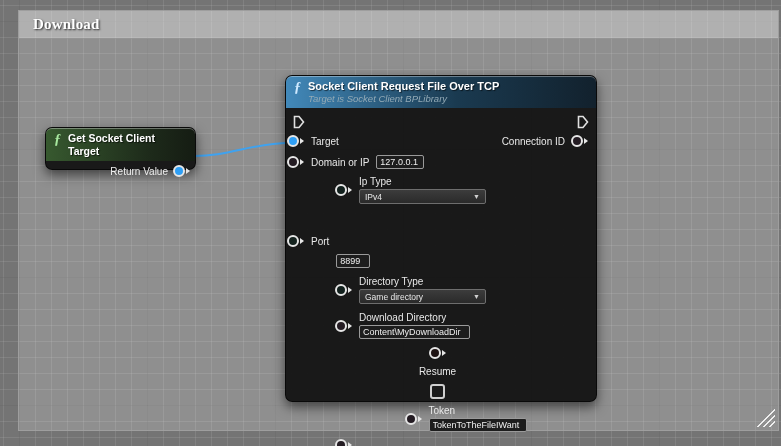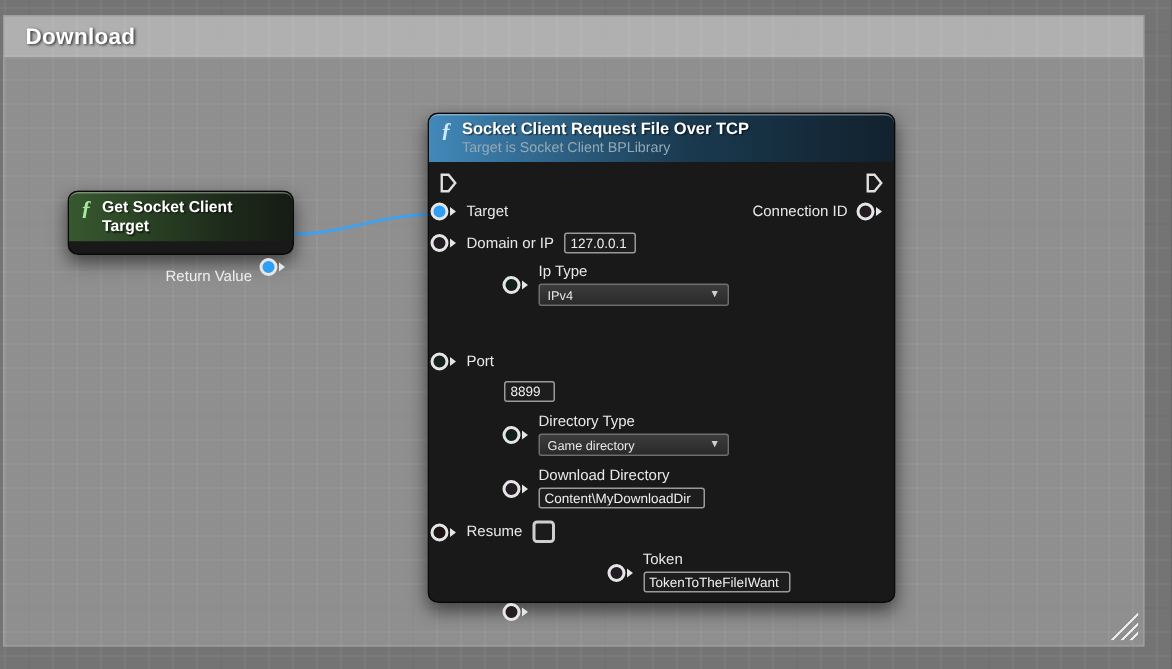--- a/index.html
+++ b/index.html
@@ -9,45 +9,45 @@
     background-color:#747474;
     background-image:
       linear-gradient(rgba(0,0,0,0.14) 1px, transparent 1px),
       linear-gradient(90deg, rgba(0,0,0,0.14) 1px, transparent 1px),
       linear-gradient(rgba(255,255,255,0.09) 1px, transparent 1px),
       linear-gradient(90deg, rgba(255,255,255,0.09) 1px, transparent 1px);
     background-size:128px 128px,128px 128px,16px 16px,16px 16px;
     background-position:19px 21px,19px 21px,3px 5px,3px 5px;
   }
   
-  .comment{position:absolute;left:2px;top:10px;width:761px;height:421px;
+  .comment{position:absolute;left:18px;top:10px;width:761px;height:421px;
     background:rgba(255,255,255,0.20);
     border:1px solid rgba(160,160,160,0.9);
-    box-sizing:border-box;}
+    box-sizing:border-box;font-family:Liberation Serif, serif;}
   .comment-header{height:27px;background:rgba(255,255,255,0.30);
     border-bottom:1px solid rgba(130,130,130,0.6);
     display:flex;align-items:center;padding:0 14px;cursor:move;}
   .comment-title{font-size:15px;font-weight:bold;color:#fff;
     text-shadow:1px 1px 2px rgba(0,0,0,0.75);letter-spacing:.2px;}
   .comment-resize{position:absolute;right:3px;bottom:3px;width:19px;height:19px;
     background:repeating-linear-gradient(135deg,rgba(255,255,255,0.85) 0 1.5px,rgba(0,0,0,0) 1.5px 4.5px);
     clip-path:polygon(100% 0,100% 100%,0 100%);cursor:nwse-resize;}
   
   .wires{position:absolute;left:0;top:0;width:781px;height:446px;pointer-events:none;}
   
   .node{position:absolute;background:rgba(20,20,20,0.96);border-radius:7px;
     box-shadow:0 5px 12px rgba(0,0,0,0.55);color:#e6e6e6;
     border:1px solid rgba(0,0,0,0.6);box-sizing:border-box;}
   .node-header{border-radius:6px 6px 0 0;padding:3px 8px 4px 8px;
     border-top:1px solid rgba(255,255,255,0.35);display:flex;align-items:flex-start;gap:7px;}
   .fn-icon{font-family:"Liberation Serif",serif;font-style:italic;font-weight:bold;
     font-size:14px;line-height:14px;margin-top:1px;}
   .node-title{font-size:11px;font-weight:bold;color:#fff;line-height:13px;
     text-shadow:1px 1px 1px rgba(0,0,0,0.6);}
-  .node-subtitle{font-size:9.5px;color:#93aab6;line-height:11px;}
+  .node-subtitle{font-size:9.5px;font-style:italic;color:#93aab6;line-height:11px;}
   
   .pin{display:inline-flex;align-items:center;cursor:crosshair;}
   .pin .dot{width:8px;height:8px;border-radius:50%;border:2px solid;box-sizing:content-box;}
   .pin .arr{width:0;height:0;border-top:3px solid transparent;border-bottom:3px solid transparent;
     border-left:4px solid;margin-left:1px;}
   .pin-exec svg{display:block;}
   .c-obj{border-color:#2f9ff5;}           .a-obj{border-left-color:#2f9ff5;}
   .c-obj.filled{background:#2f9ff5;}
   .c-str{border-color:#e028c9;background:#241c23;} .a-str{border-left-color:#e028c9;}
   .c-enum{border-color:#0f6352;background:#12201d;} .a-enum{border-left-color:#0f6352;}
@@ -67,21 +67,21 @@
   .dropdown{width:127px;height:15px;background:linear-gradient(#3c3c3c,#2a2a2a);
     border:1px solid #6e6e6e;border-radius:2px;display:flex;align-items:center;
     justify-content:space-between;padding:0 5px;cursor:pointer;box-sizing:border-box;}
   .dropdown .dd-val{font-size:8.5px;color:#e8e8e8;}
   .dropdown .caret{font-size:7px;color:#d0d0d0;line-height:1;}
   .checkbox{width:11px;height:11px;border:2px solid #cfcfcf;border-radius:3px;
     background:#1b1b1b;display:inline-block;cursor:pointer;}
   
   .getter-body{display:flex;justify-content:flex-end;align-items:center;gap:5px;
     padding:4px 5px 6px 8px;}
-  .getter-body .lbl{font-size:10px;color:#efefef;margin-top:14px;}
+  .getter-body .lbl{font-size:10px;color:#efefef;}
 </style>
 </head>
 <body>
 
 <div class="canvas">
 
   <div class="comment">
     <div class="comment-header">
       <span class="comment-title">Download</span>
     </div>
@@ -195,21 +195,21 @@
       <span class="pin">
         <span class="dot c-str"></span>
           <span class="arr a-str"></span>
       </span>
       <span class="col">
         <span class="lbl">Download Directory</span>
         <input class="txt" style="width: 103px;" value="Content\MyDownloadDir">
       </span>
     </div>
 
-    <div class="row" style="margin-top:8px;">
+    <div class="row" style="margin-top:8px;flex-direction:column;">
       <span class="pin">
         <span class="dot c-bool"></span>
           <span class="arr a-bool"></span>
       </span>
       <span class="lbl">Resume</span>
       <span class="checkbox"></span>
     </div>
 
     <div class="stack" style="margin-top:6px;justify-content:center;">
       <span class="pin">

